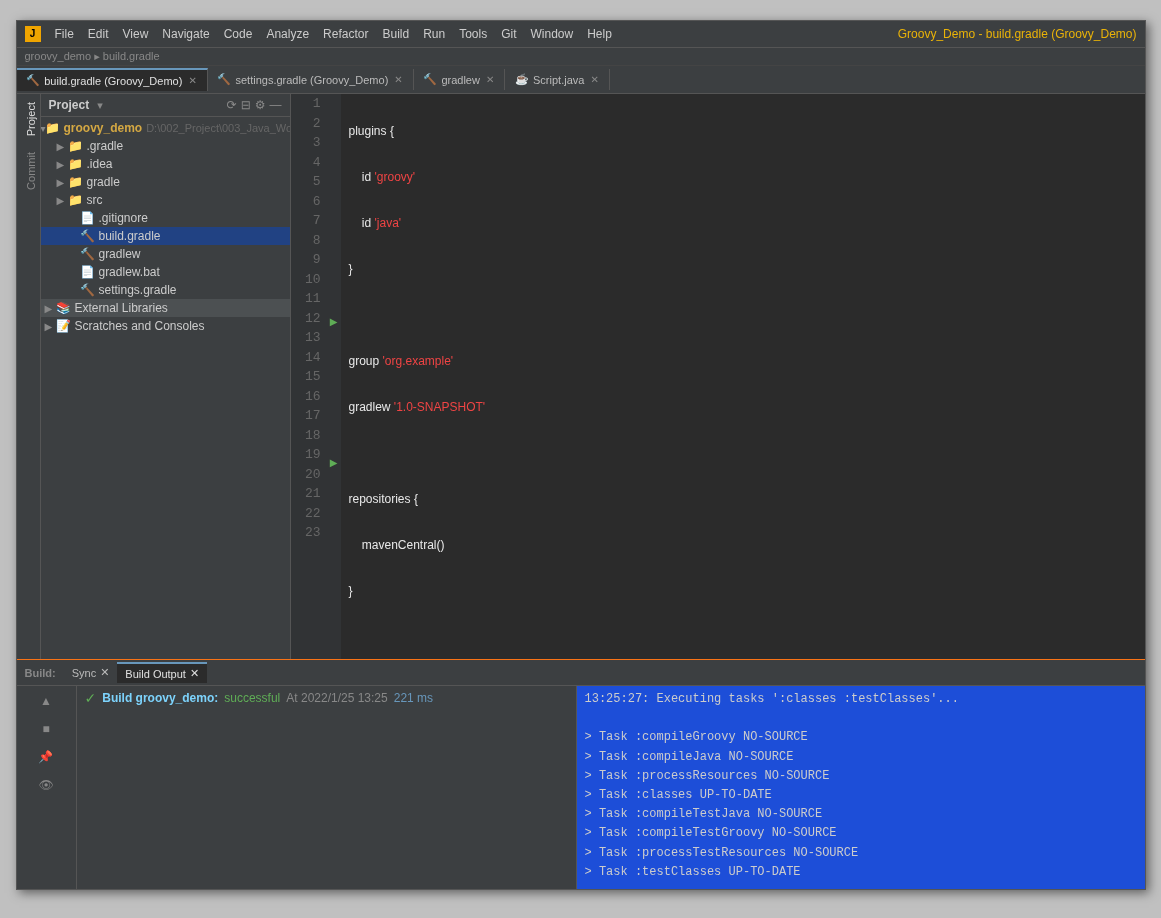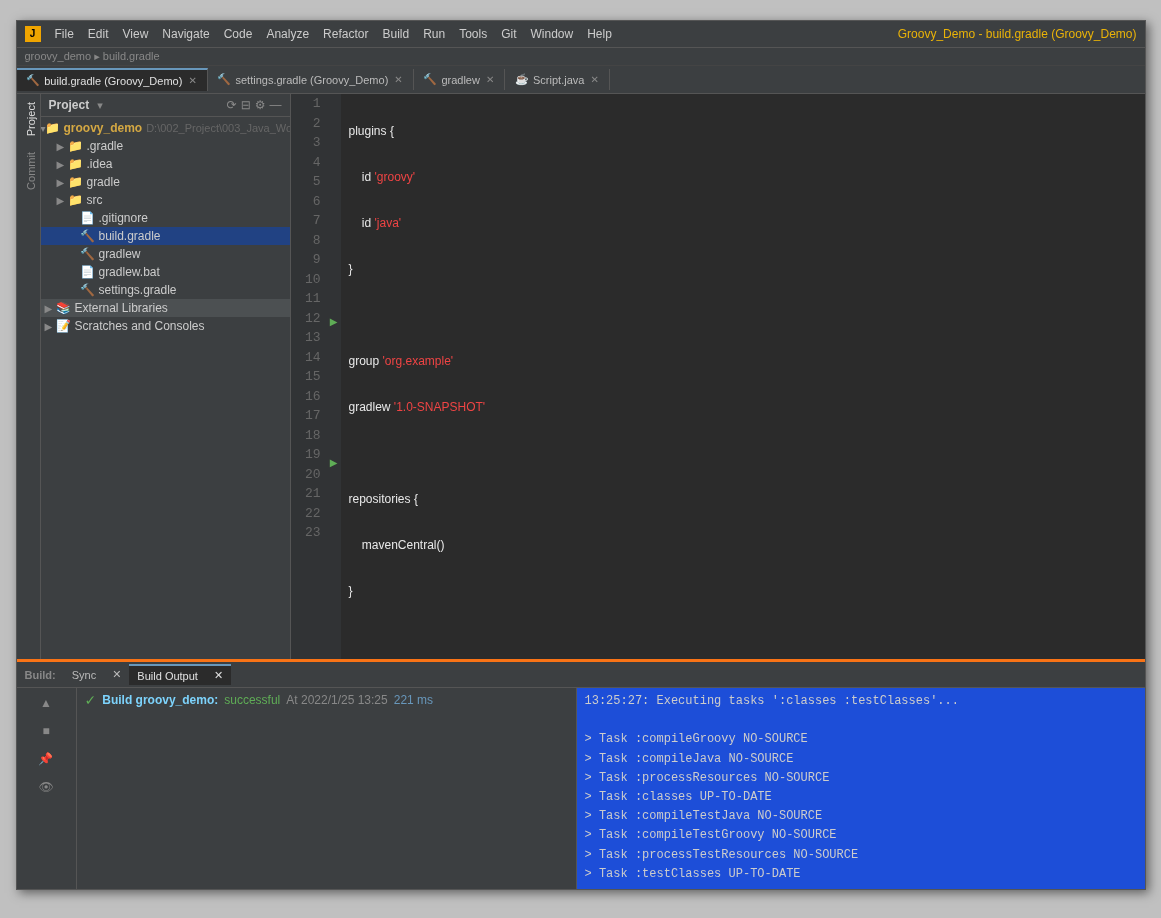--- a/index.html
+++ b/index.html
@@ -181,21 +181,21 @@
     }
     .code-line { display: block; line-height: 1.5; }
     .str { color: #ef4444; text-align: center; }
     .brace { color: #e8e8e8; }
     .plain { color: #e8e8e8; }
 
     
     .build-panel {
       height: 230px;
       background: #3c3f41;
-      border-top: 3px solid #f97316;
+      border-top: 1px solid #f97316;
       display: flex;
       flex-direction: column;
     }
     .build-tabs {
       display: flex;
       align-items: center;
       background: #3c3f41;
       border-bottom: 1px solid #555;
       padding: 0 8px;
       min-height: 26px;
@@ -206,21 +206,21 @@
       margin-right: 8px;
       font-weight: bold;
     }
     .build-tab {
       padding: 3px 8px;
       color: #bbb;
       font-size: 11px;
       cursor: pointer;
       display: flex;
       align-items: center;
-      gap: 16px;
+      gap: 4px;
     }
     .build-tab.active {
       background: #2b2b2b;
       border-top: 2px solid #6897bb;
       color: #e0e0e0;
     }
     .build-content {
       display: flex;
       flex: 1;
       overflow: hidden;

